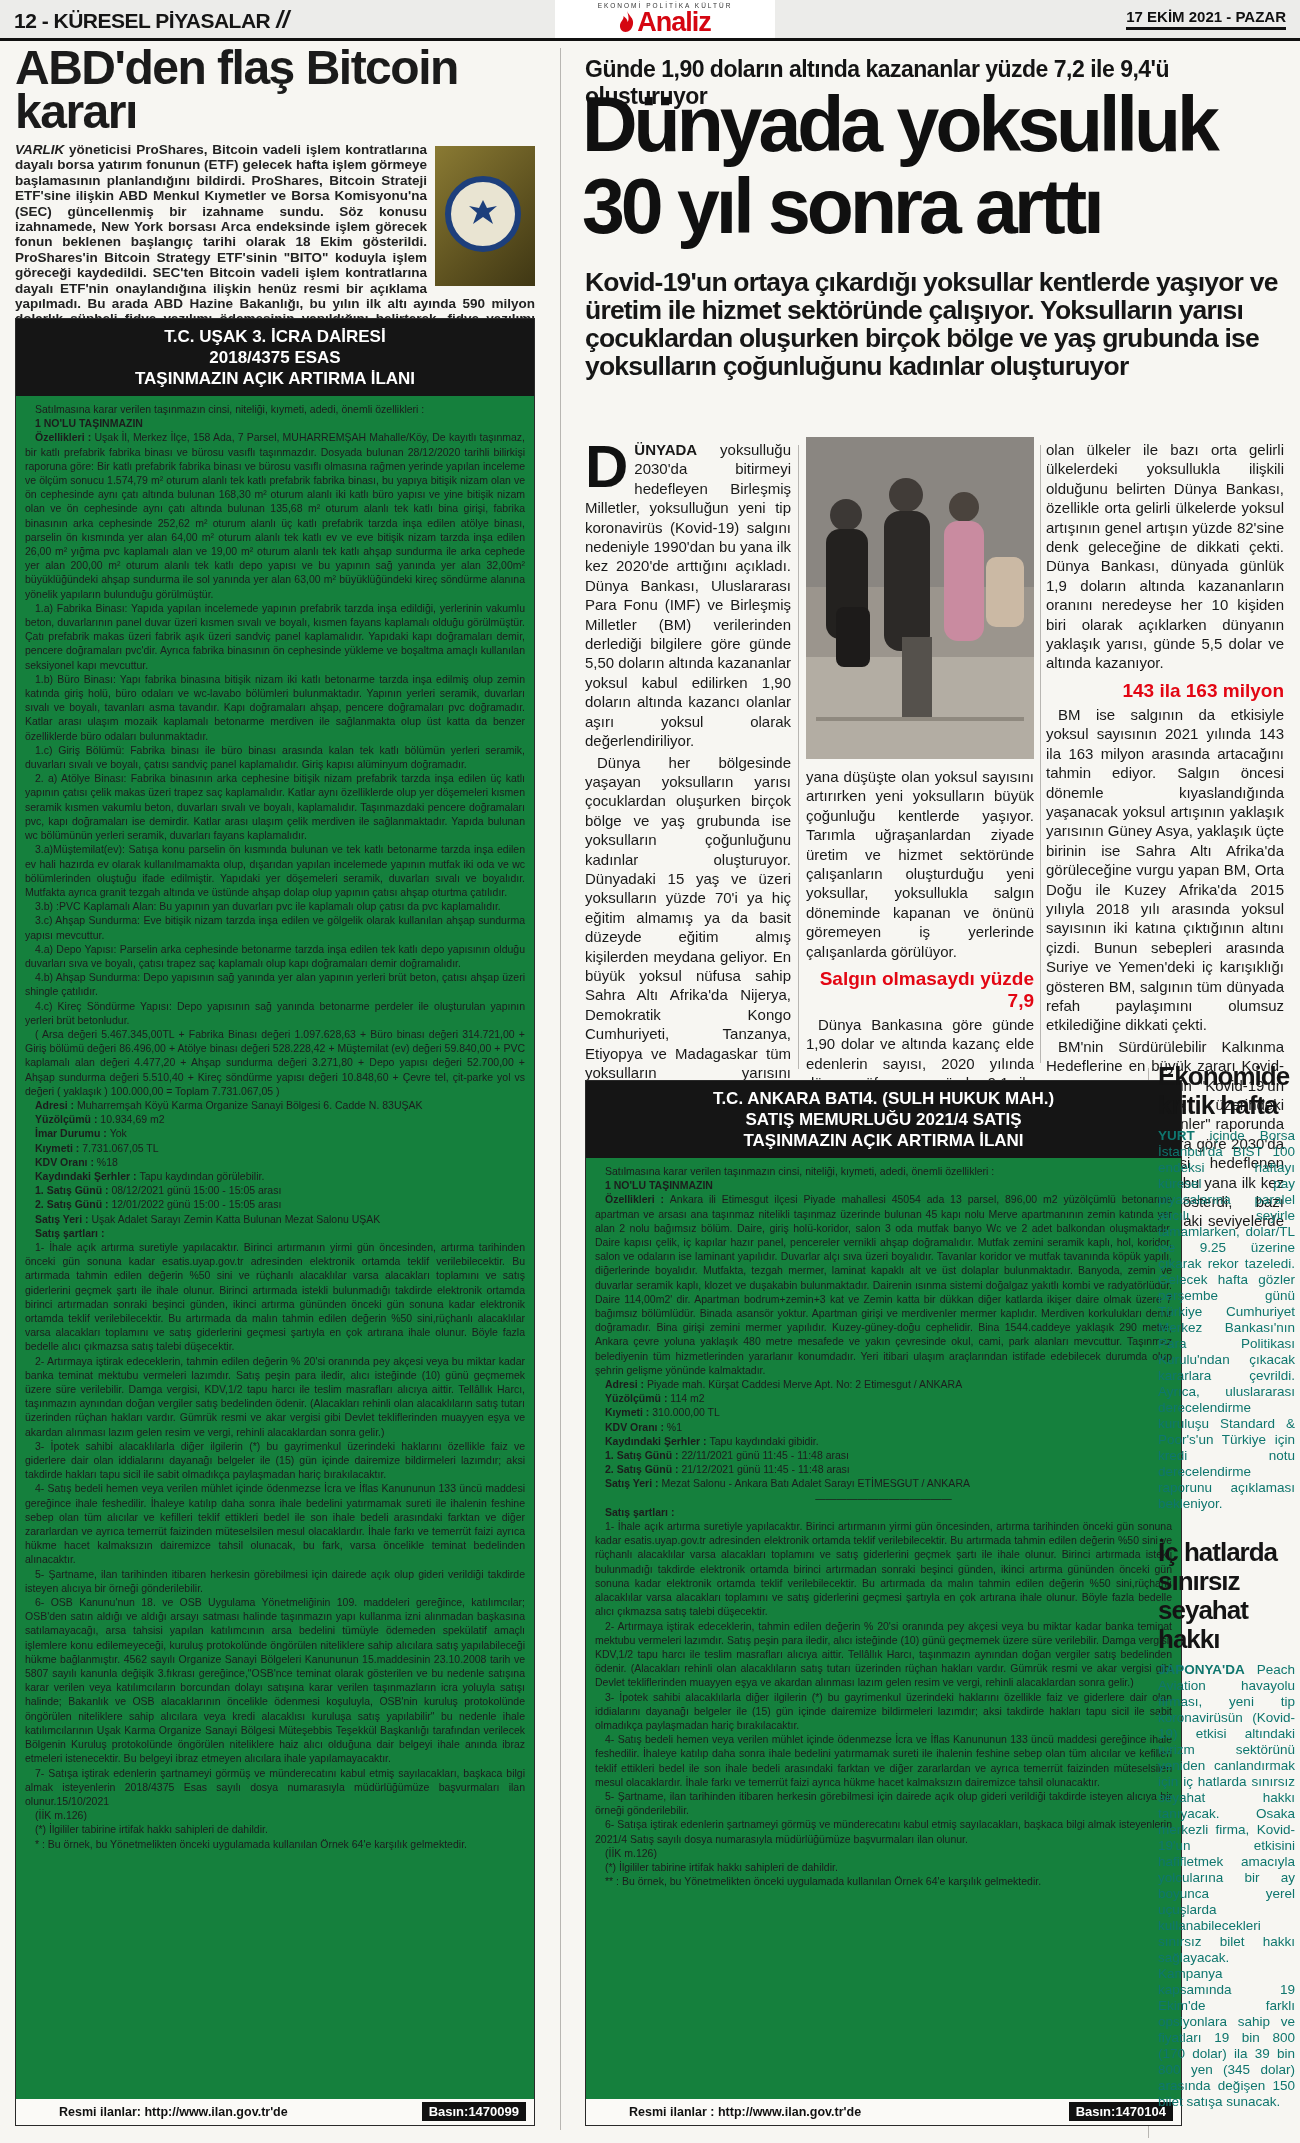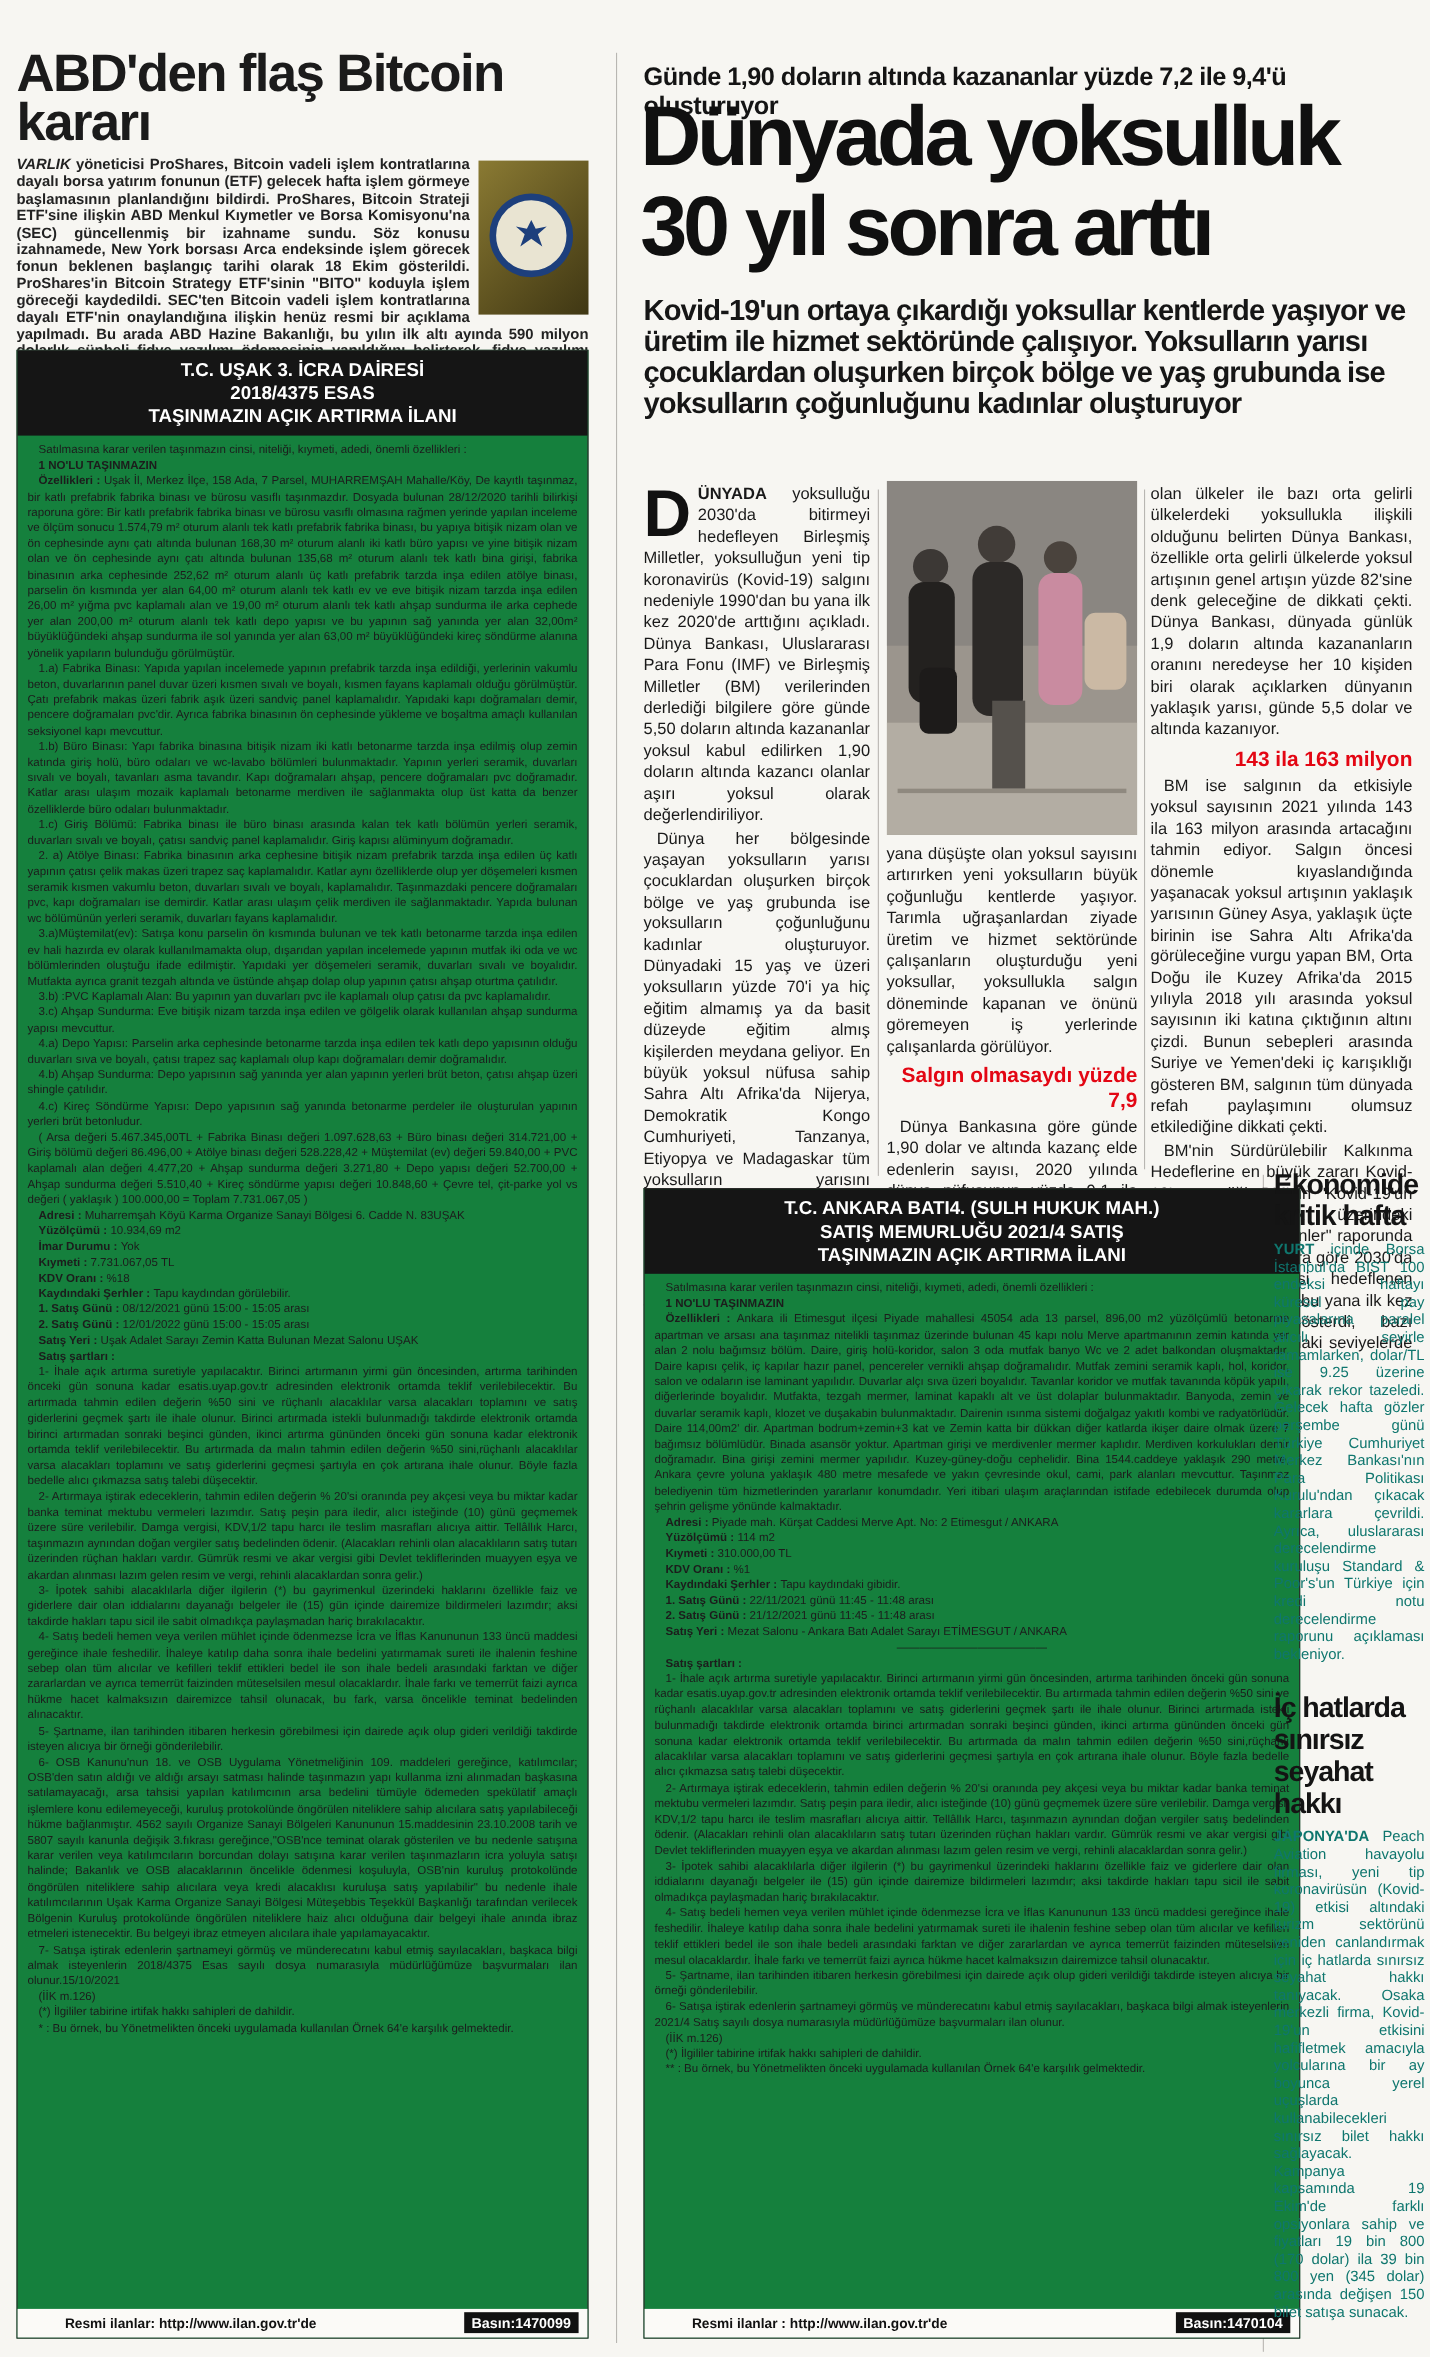--- a/index.html
+++ b/index.html
@@ -75,20 +75,30 @@
               margin:0 0 8px 0;}
   .side-body{font-size:13.5px;line-height:16px;text-align:justify;color:#0f766e;}
   .side-body b{font-weight:800;}
   .side-gap{height:26px;}
 </style>
 </head>
 <body>
 
 <div class="page">
 
+  <div class="masthead">
+    <div class="mast-section"><span>12 - KÜRESEL PİYASALAR</span><span class="mast-slashes">//</span></div>
+    <div class="logo-wrap">
+      <div class="logo-kicker">EKONOMİ POLİTİKA KÜLTÜR</div>
+      <div class="logo-text"><span class="flame"><svg width="16" height="22" viewBox="0 0 16 22">
+              <path d="M8 0 C10 5 15 7 14 13 C13.4 18 10 21 6.5 21 C3 21 0.6 18 1 14 C1.5 10 5 9 4.5 5 C7 7 8.4 8.5 8.6 11 C10.4 9 9.4 4 8 0 Z" fill="#d50611"></path>
+            </svg></span><span>Analiz</span></div>
+    </div>
+    <div class="mast-date">17 EKİM 2021 - PAZAR</div>
+  </div>
 
   <div class="vrule" style="left:560px;top:48px;height:2082px;"></div>
   <div class="vrule" style="left:798px;top:445px;height:624px;"></div>
   <div class="vrule" style="left:1040px;top:445px;height:618px;"></div>
   <div class="vrule" style="left:1148px;top:1068px;height:1070px;"></div>
 
   <div class="bitcoin">
     <div class="bit-head">ABD'den flaş Bitcoin kararı</div>
     <div class="bit-body">
       <span class="sec-img">

